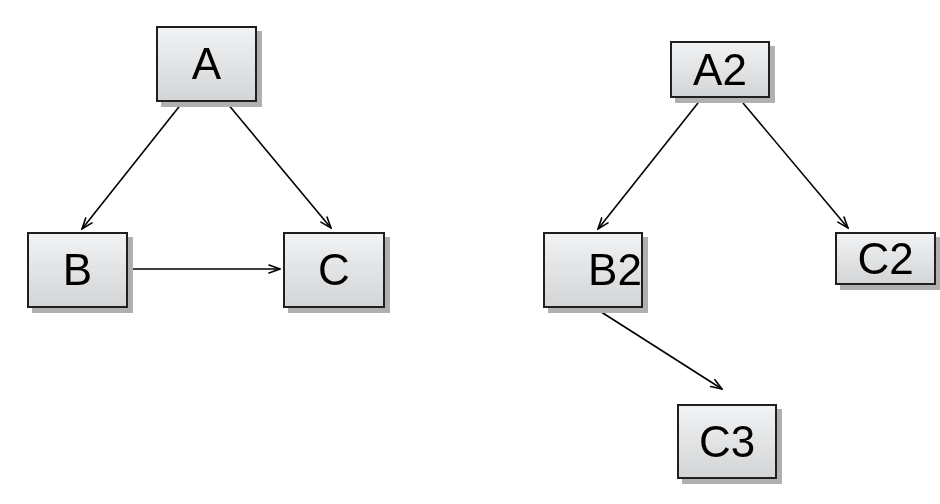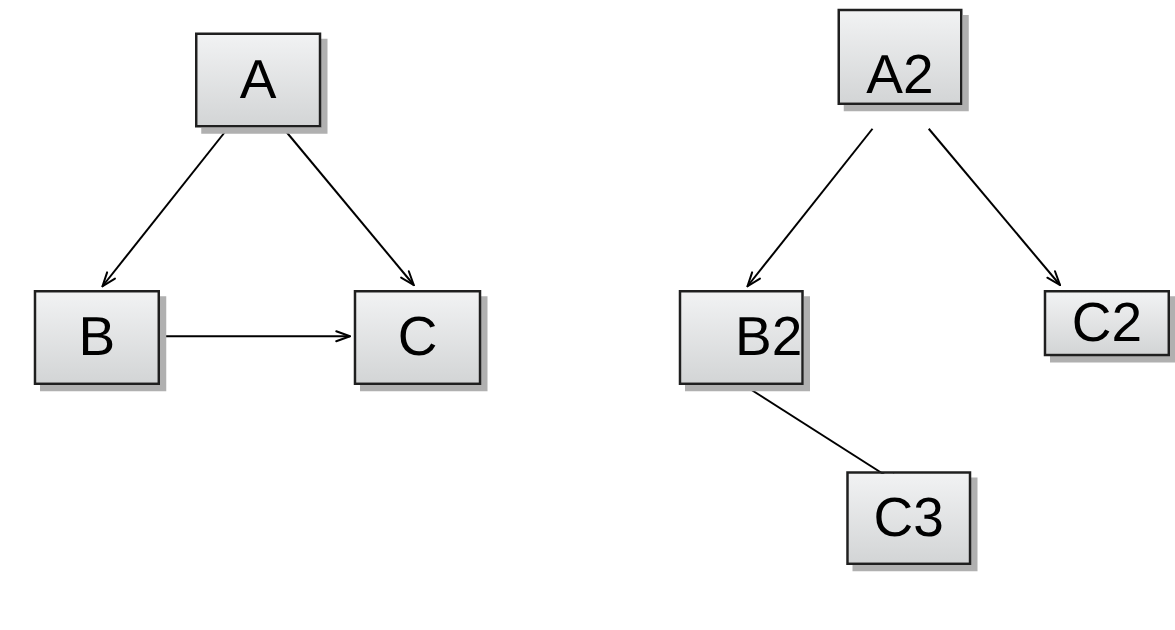--- a/index.html
+++ b/index.html
@@ -62,26 +62,26 @@
   <div id="node-layer">
       <div class="node" style="left: 156px; top: 26px; width: 101px; height: 76px;">
         <span class="node-label">A</span>
       </div>
       <div class="node" style="left: 27px; top: 232px; width: 101px; height: 76px;">
         <span class="node-label">B</span>
       </div>
       <div class="node" style="left: 283px; top: 232px; width: 102px; height: 76px;">
         <span class="node-label">C</span>
       </div>
-      <div class="node" style="left: 670px; top: 7px; width: 100px; height: 77px; align-items: flex-end;">
+      <div class="node" style="left: 670px; top: 41px; width: 100px; height: 57px;">
         <span class="node-label">A2</span>
       </div>
       <div class="node" style="left: 543px; top: 232px; width: 100px; height: 76px; padding-left: 44px;">
         <span class="node-label">B2</span>
       </div>
       <div class="node" style="left: 799px; top: 232px; width: 101px; height: 53px; margin-left: 36px;">
         <span class="node-label">C2</span>
       </div>
-      <div class="node" style="left: 677px; top: 377px; width: 100px; height: 75px;">
+      <div class="node" style="left: 677px; top: 404px; width: 100px; height: 75px;">
         <span class="node-label">C3</span>
       </div>
     </div>
 </div>
 
 </body></html>

